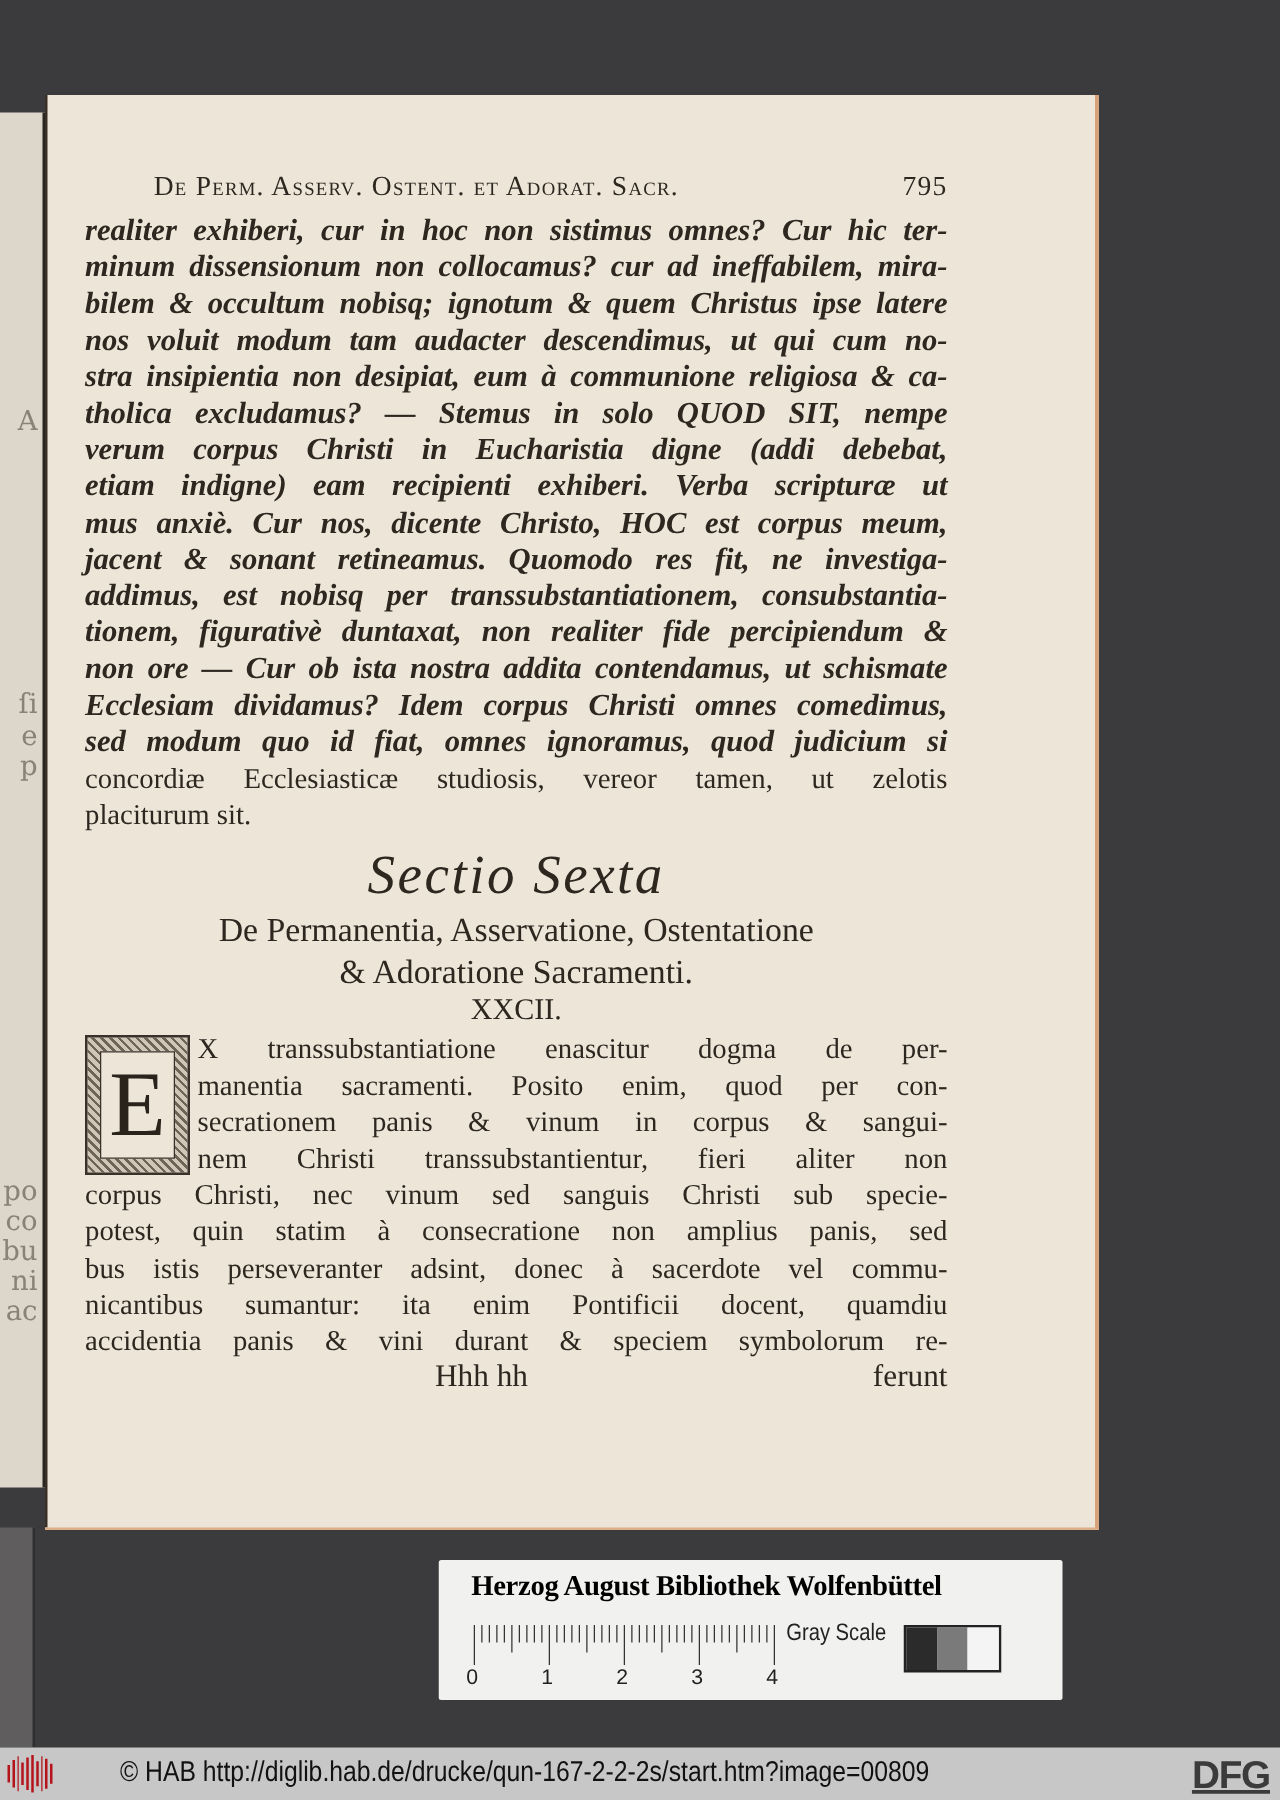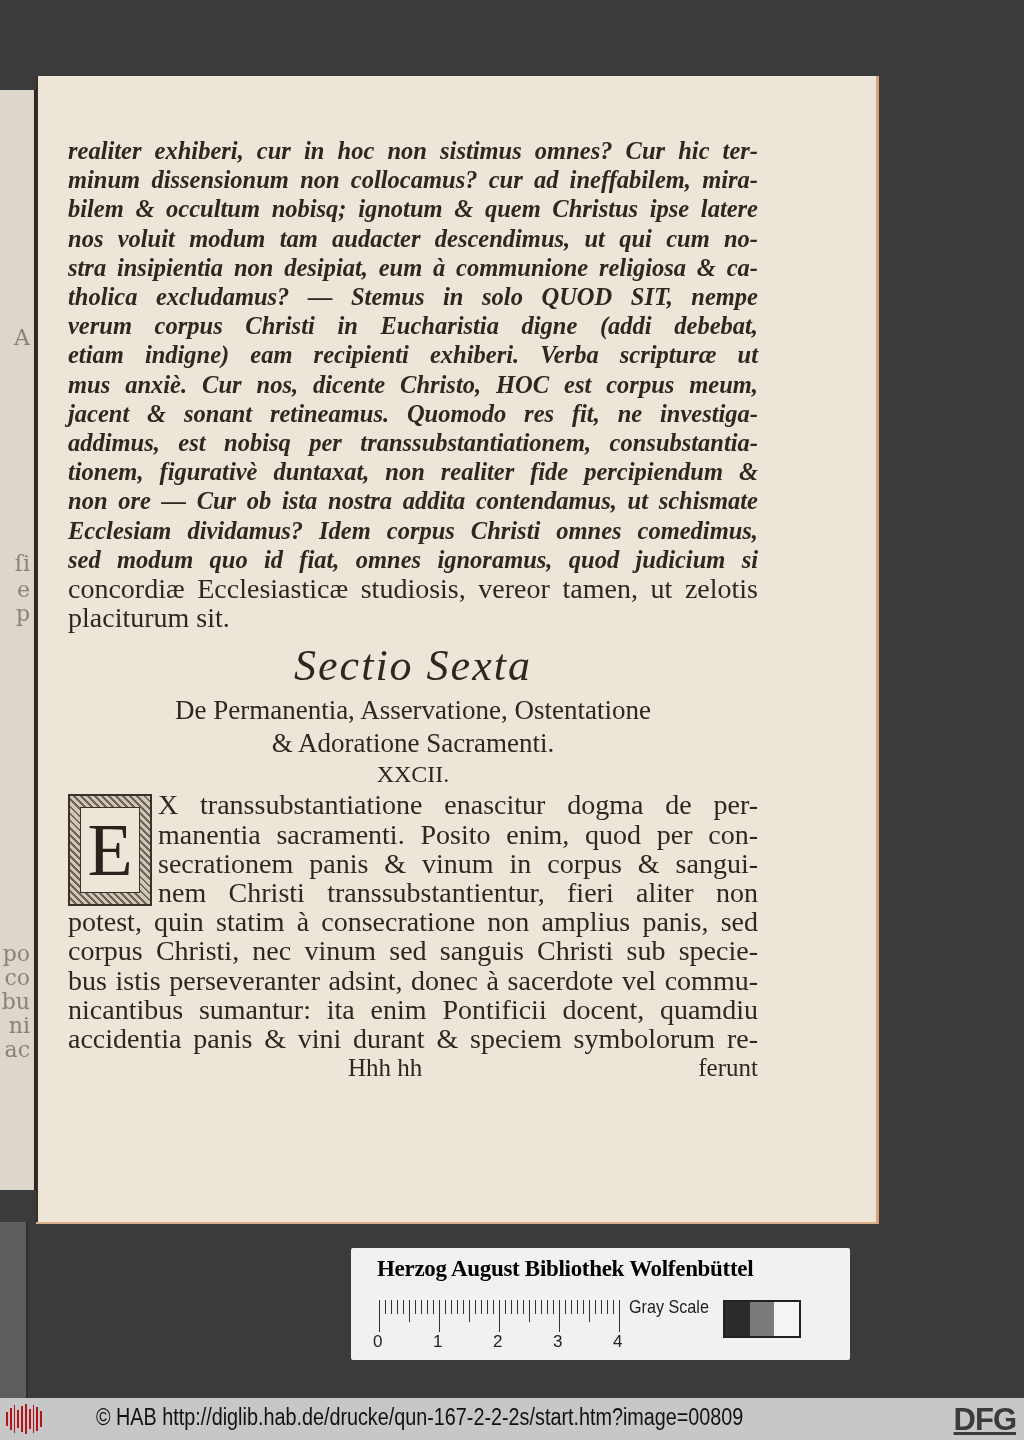--- a/index.html
+++ b/index.html
@@ -69,21 +69,21 @@
       position: absolute; left: 0; top: 4px; width: 80px; height: 108px;
       border: 2px solid #3a322a; background:
         repeating-linear-gradient(45deg, #cfc6b8 0 3px, #6d6356 3px 5px);
       display: flex; align-items: center; justify-content: center;
     }
     .dropcap span {
       font-family: "Liberation Serif", serif; font-size: 74px; color: #2a231c;
       background: #ede5d8; padding: 0 6px; line-height: 84px; border: 1px solid #3a322a;
     }
     .indent { padding-left: 90px; }
-    .body-line.roman-line { font-weight: normal; font-style: normal; font-size: 28px; }
+    .body-line.roman-line { font-weight: normal; font-style: normal; font-size: 23px; }
     .signature {
       display: flex; justify-content: space-between; padding-left: 280px;
       font-family: "Liberation Serif", serif; font-size: 25px; line-height: 30px;
     }
     .scale-card {
       position: absolute; left: 351px; top: 1248px; width: 499px; height: 112px;
       background: #f1f1ef; border-radius: 2px;
     }
     .scale-card .inst {
       position: absolute; left: 26px; top: 8px;
@@ -143,20 +143,24 @@
   <span class="frag" style="top:876px">co</span>
   <span class="frag" style="top:900px">bu</span>
   <span class="frag" style="top:924px">ni</span>
   <span class="frag" style="top:948px">ac</span>
 </div>
 <div class="prev-edge"></div>
 
 <div class="page">
   <div class="page-content">
 
+    <div class="running-head">
+      <span class="title">De Perm. Asserv. Ostent. et Adorat. Sacr.</span>
+      <span>795</span>
+    </div>
 
     <div>
       <div class="body-line italic">realiter exhiberi, cur in hoc non sistimus omnes? Cur hic ter-</div>
       <div class="body-line italic">minum dissensionum non collocamus? cur ad ineffabilem, mira-</div>
       <div class="body-line italic">bilem &amp; occultum nobisq; ignotum &amp; quem Christus ipse latere</div>
       <div class="body-line italic">nos voluit modum tam audacter descendimus, ut qui cum no-</div>
       <div class="body-line italic">stra insipientia non desipiat, eum à communione religiosa &amp; ca-</div>
       <div class="body-line italic">tholica excludamus? — Stemus in solo QUOD SIT, nempe</div>
       <div class="body-line italic">verum corpus Christi in Eucharistia digne (addi debebat,</div>
       <div class="body-line italic">etiam indigne) eam recipienti exhiberi.  Verba scripturæ ut</div>
@@ -177,22 +181,22 @@
     <div class="section-num">XXCII.</div>
 
     <div class="para-block">
       <div class="dropcap">
         <span>E</span>
       </div>
       <div class="body-line roman-line indent">X transsubstantiatione enascitur dogma de per-</div>
       <div class="body-line roman-line indent">manentia sacramenti. Posito enim, quod per con-</div>
       <div class="body-line roman-line indent">secrationem panis &amp; vinum in corpus &amp; sangui-</div>
       <div class="body-line roman-line indent">nem Christi transsubstantientur, fieri aliter non</div>
+      <div class="body-line roman-line">corpus Christi, nec vinum sed sanguis Christi sub specie-</div>
       <div class="body-line roman-line">potest, quin statim à consecratione non amplius panis, sed</div>
-      <div class="body-line roman-line">corpus Christi, nec vinum sed sanguis Christi sub specie-</div>
       <div class="body-line roman-line">bus istis perseveranter adsint, donec à sacerdote vel commu-</div>
       <div class="body-line roman-line">nicantibus sumantur: ita enim Pontificii docent, quamdiu</div>
       <div class="body-line roman-line">accidentia panis &amp; vini durant &amp; speciem symbolorum re-</div>
     </div>
 
     <div class="signature">
       <span>Hhh hh</span>
       <span>ferunt</span>
     </div>
   </div>

